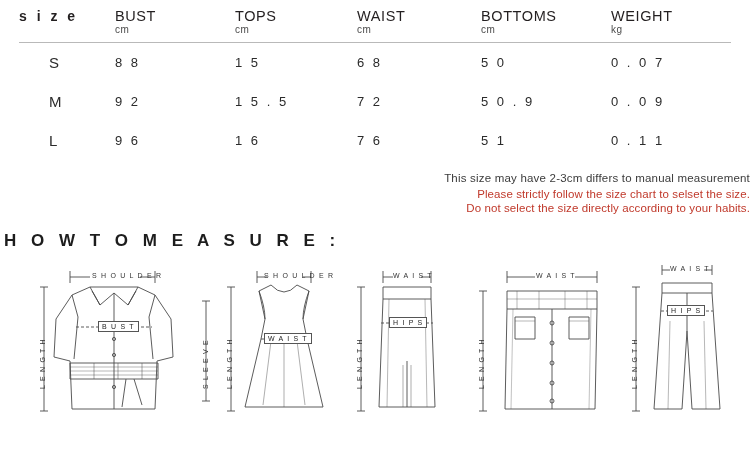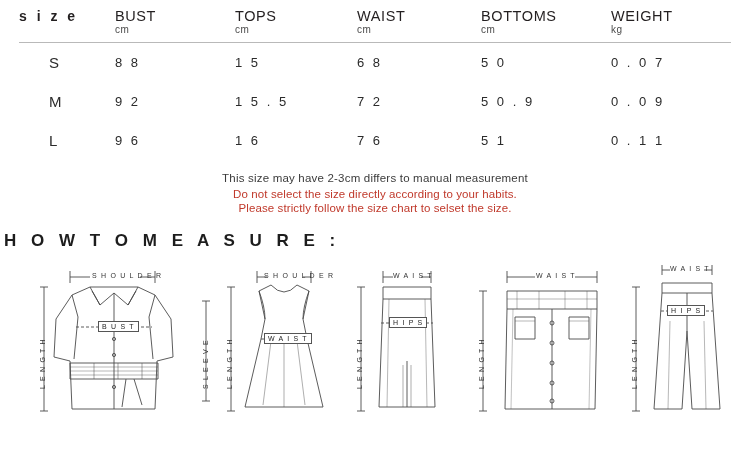--- a/index.html
+++ b/index.html
@@ -70,21 +70,21 @@
   }
   tr.data td.size-label {
     text-align: left;
     padding-left: 30px;
     font-size: 15px;
     letter-spacing: 1px;
   }
 
   
   .notes {
-    text-align: center;
+    text-align: right;
     margin-top: 12px;
   }
   .note-gray {
     font-size: 11.5px;
     color: #3b3b3b;
     letter-spacing: 0.2px;
     margin-bottom: 3px;
   }
   .note-red {
     font-size: 11.5px;
@@ -200,22 +200,22 @@
         <td>1 6</td>
         <td>7 6</td>
         <td>5 1</td>
         <td>0 . 1 1</td>
       </tr>
     </tbody>
   </table>
 
   <div class="notes">
     <div class="note-gray">This size may have 2-3cm differs to manual measurement</div>
+    <div class="note-red">Please strictly follow the size chart to selset the size.</div>
     <div class="note-red">Do not select the size directly according to your habits.</div>
-    <div class="note-red">Please strictly follow the size chart to selset the size.</div>
   </div>
 
   <div class="howto">H O W   T O   M E A S U R E :</div>
 
   <div class="figures">
 
     <div class="fig" style="left:30px;top:0;width:190px;height:160px;">
       <svg width="190" height="160" viewBox="0 0 190 160">
         <g fill="none" stroke="#4a4a4a" stroke-width="0.9">
 

